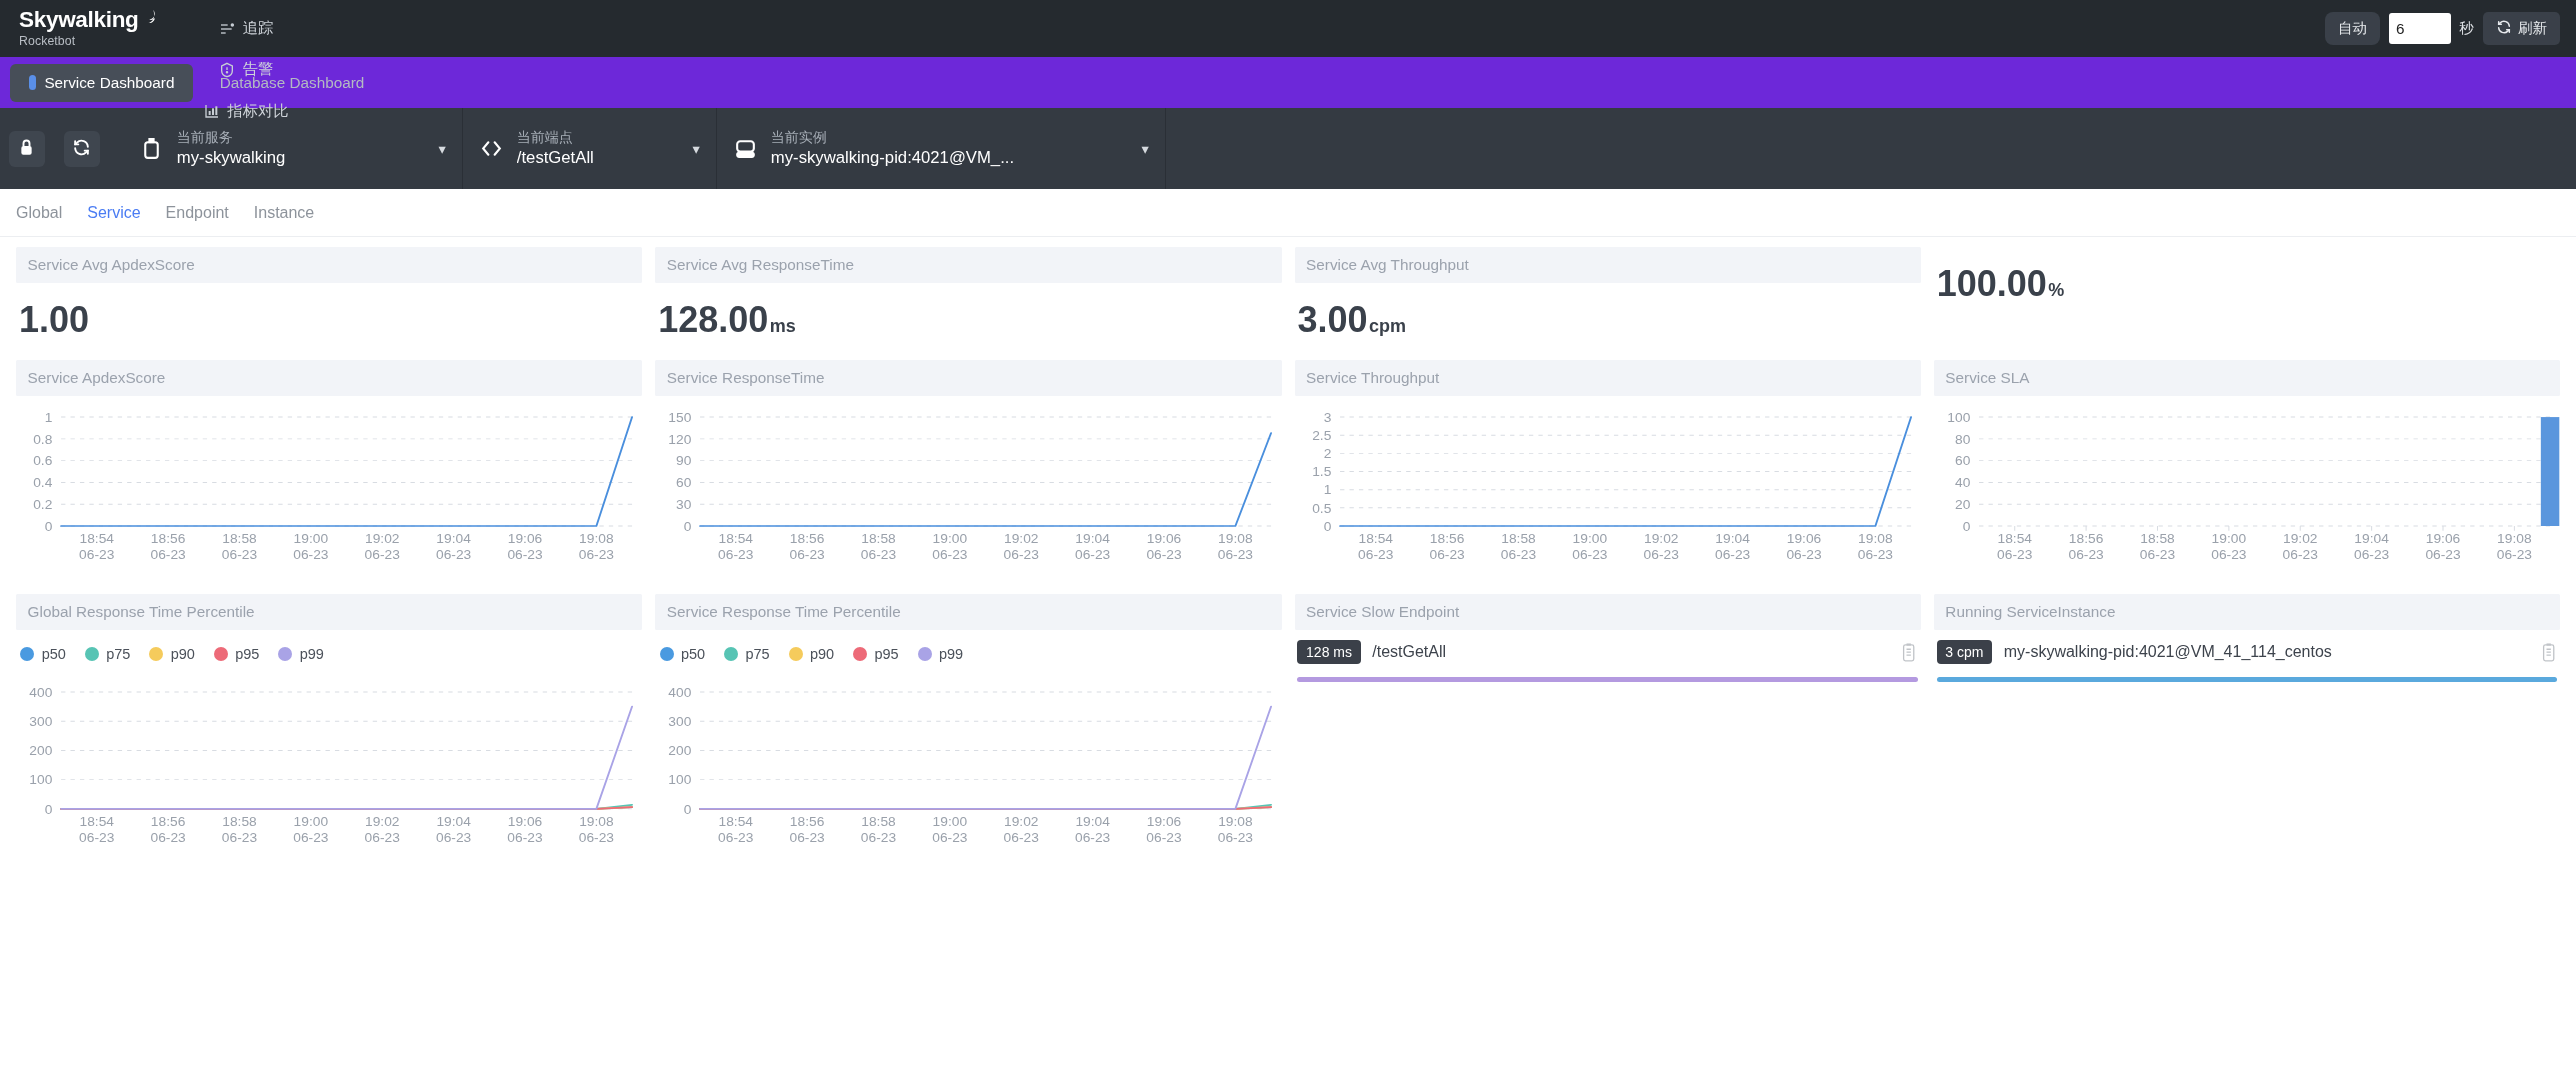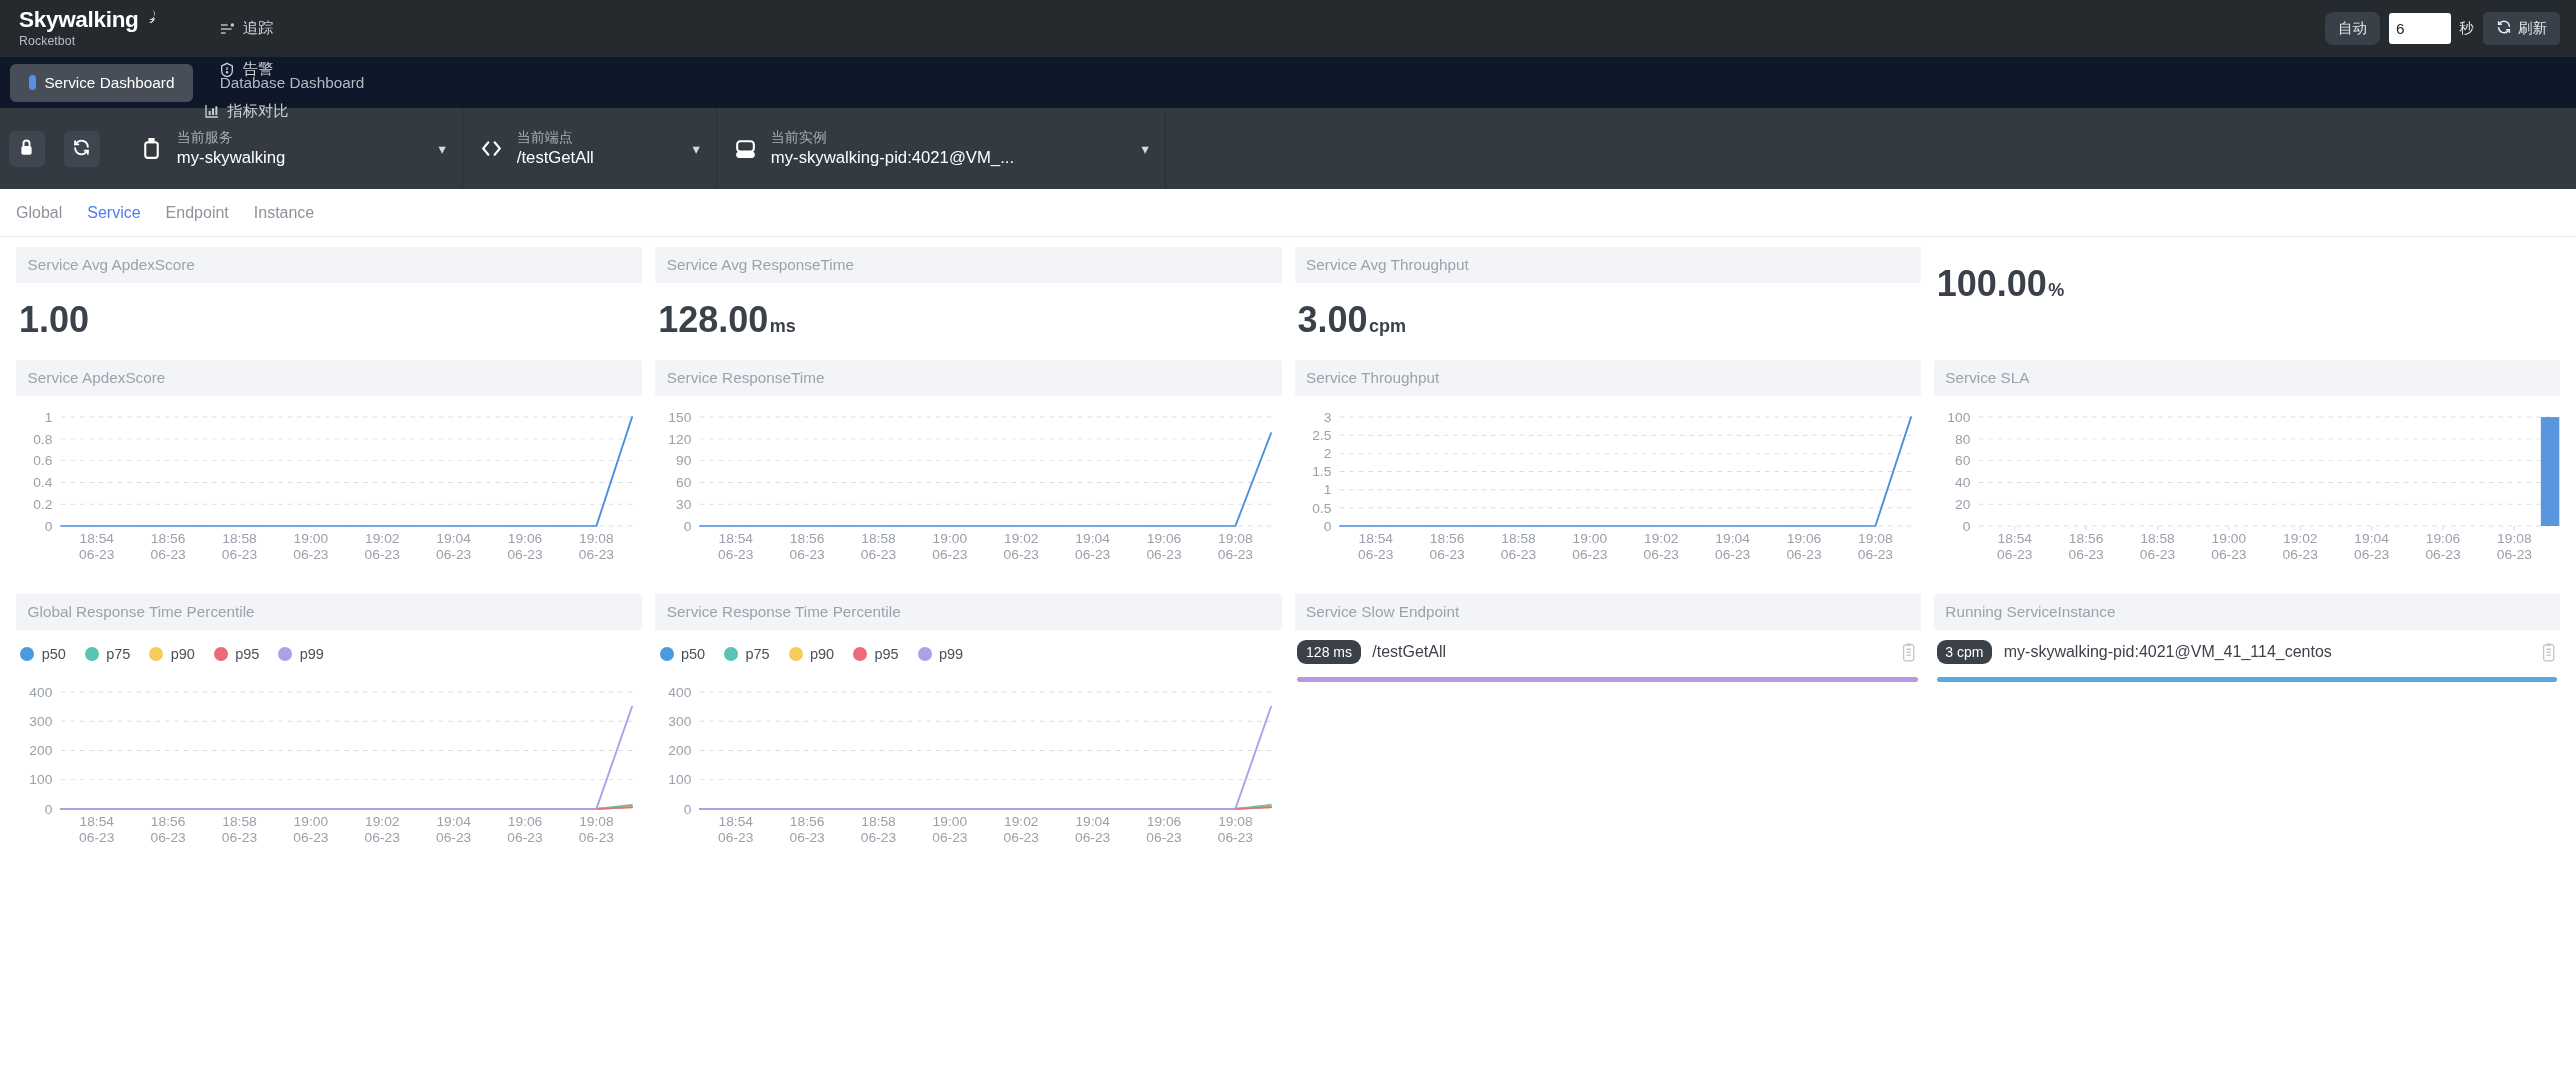--- a/index.html
+++ b/index.html
@@ -53,21 +53,21 @@
   .sec-label { font-size: 14.5px; color: #e0e3e7; }
   .refresh-btn {
     background: #3a4049; color: #e6e9ec; border-radius: 5.1px;
     padding: 7.3px 13px; font-size: 14.5px; cursor: pointer;
     display: flex; align-items: center; gap: 6.5px;
   }
   .refresh-btn svg { width: 16px; height: 16px; }
 
   
   .tabstrip {
-    height: 51px; background: #0f172a;
+    height: 51px; background: #6d28d9;
     display: flex; align-items: center; padding: 0 10.2px; gap: 7.3px;
   }
   .dtab {
     display: flex; align-items: center; gap: 8.7px;
     height: 38px; padding: 0 19px; border-radius: 5.8px;
     font-size: 15.3px; color: #b4bac2; cursor: pointer; white-space: nowrap;
   }
   .dtab.active { background: #474e58; color: #fff; }
   .dtab-dot { width: 6.5px; height: 15.3px; border-radius: 3.6px; background: #5a8fe8; }
 
@@ -136,21 +136,21 @@
   
   .legend { display: flex; align-items: center; gap: 19px; padding: 16px 4.4px 2.9px 4.4px; }
   .legend-item { display: flex; align-items: center; gap: 7.3px; font-size: 14.5px; color: #4b515a; }
   .legend-dot { width: 14px; height: 14px; border-radius: 50%; display: inline-block; }
 
   
   .list-row { padding: 10.2px 2.9px 0 2.9px; }
   .list-line { display: flex; align-items: center; gap: 11.6px; }
   .badge {
     background: #3b4049; color: #fff; font-size: 14px;
-    padding: 3.6px 8.7px; border-radius: 9px; white-space: nowrap;
+    padding: 3.6px 8.7px; border-radius: 4px; white-space: nowrap;
   }
   .list-name { font-size: 16px; color: #3d434c; flex: 1; white-space: nowrap; overflow: hidden; text-overflow: ellipsis; }
   .copy-ico { width: 17.4px; height: 20.3px; opacity: .55; cursor: pointer; }
   .copy-ico svg { width: 100%; height: 100%; }
   .list-bar { height: 5.8px; border-radius: 3.6px; margin-top: 13px; width: 100%; }
 
   .spacer-row { height: 19px; }
 </style>
 </head>
 <body>

